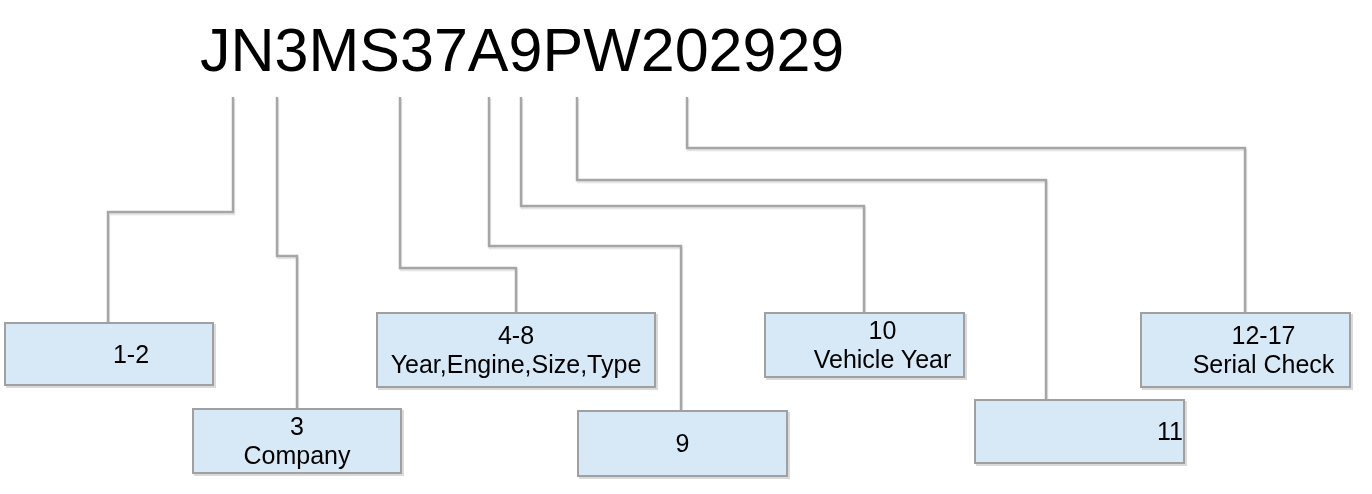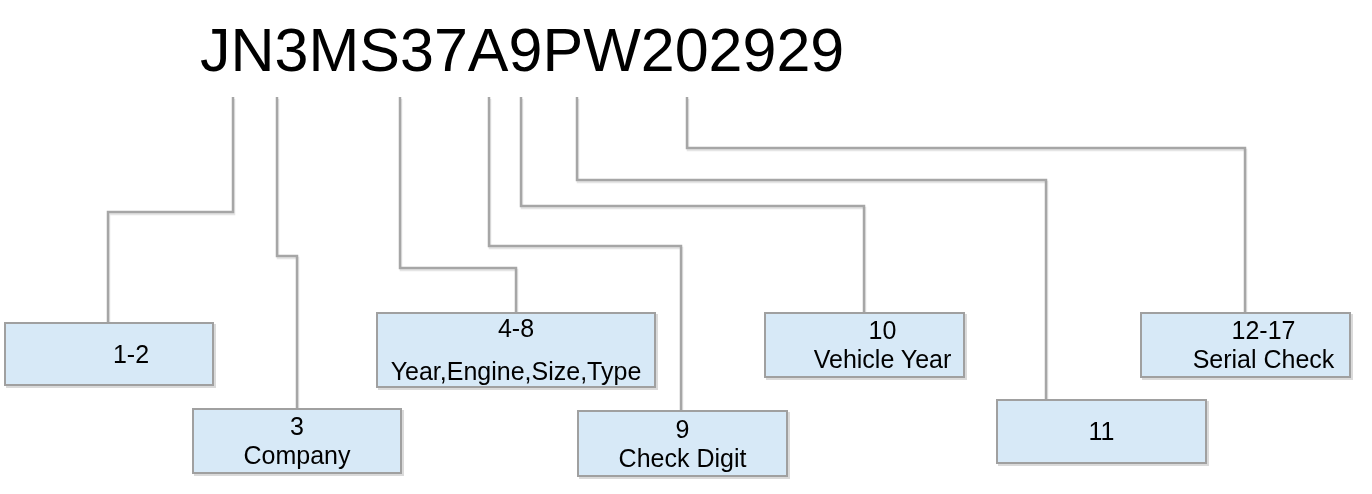--- a/index.html
+++ b/index.html
@@ -77,37 +77,36 @@
 
   <div class="vbox" style="left:4px;top:322px;width:210px;height:64px;padding-left:44px;">
     <div>1-2</div>
   </div>
 
   <div class="vbox" style="left:192px;top:408px;width:210px;height:66px;">
     <div>3</div>
     <div>Company</div>
   </div>
 
-  <div class="vbox" style="left:376px;top:312px;width:280px;height:76px;justify-content:space-between;">
+  <div class="vbox" style="left:376px;top:312px;width:280px;height:76px;">
     <div>4-8</div>
     <div>Year,Engine,Size,Type</div>
   </div>
 
   <div class="vbox" style="left:577px;top:410px;width:211px;height:67px;">
     <div>9</div>
-    <div>Check Digit</div>
   </div>
 
   <div class="vbox" style="left:764px;top:312px;width:201px;height:66px;padding-left:36px;">
     <div>10</div>
     <div>Vehicle Year</div>
   </div>
 
-  <div class="vbox" style="left:996px;top:399px;width:211px;height:65px;">
+  <div class="vbox" style="left:974px;top:399px;width:211px;height:65px;align-items:flex-end;">
     <div>11</div>
   </div>
 
-  <div class="vbox" style="left:1140px;top:312px;width:211px;height:66px;padding-left:36px;">
+  <div class="vbox" style="left:1140px;top:312px;width:211px;height:76px;padding-left:36px;">
     <div>12-17</div>
     <div>Serial Check</div>
   </div>
 
 </div>
 
 </body></html>

